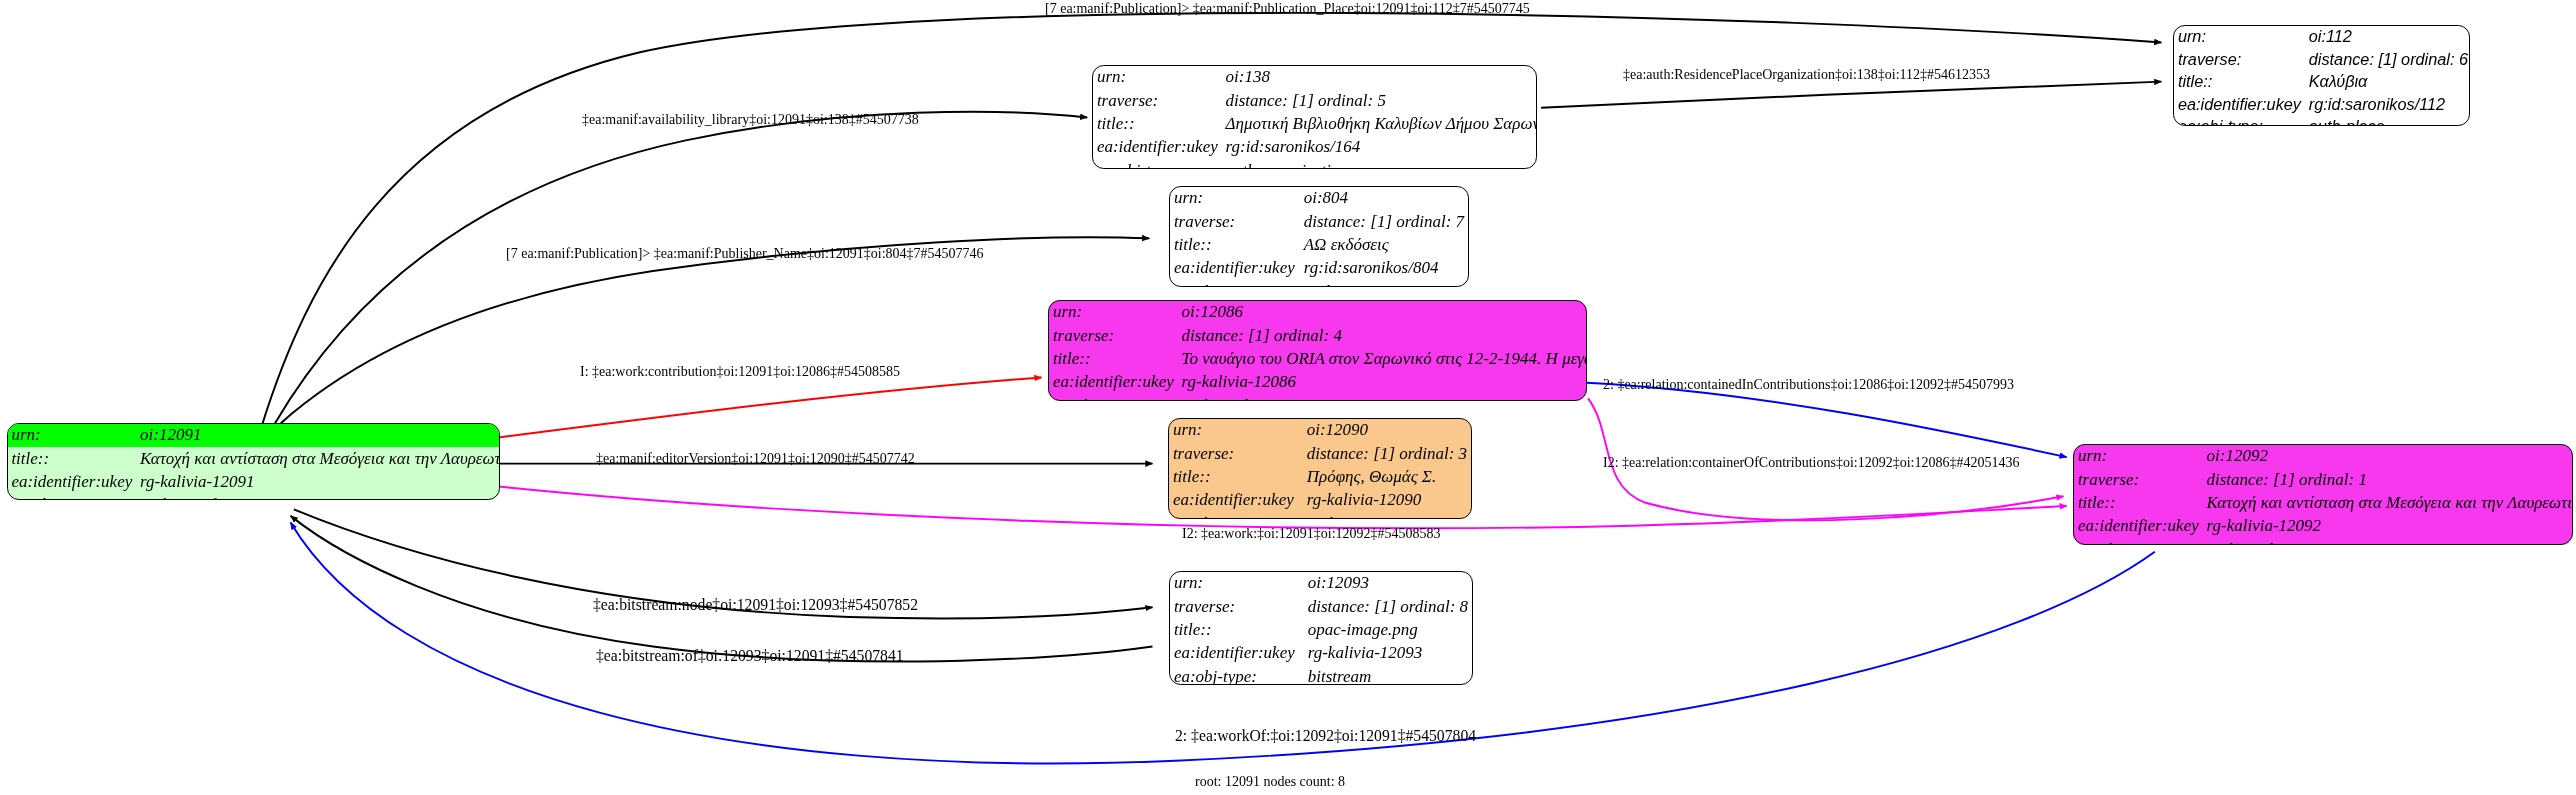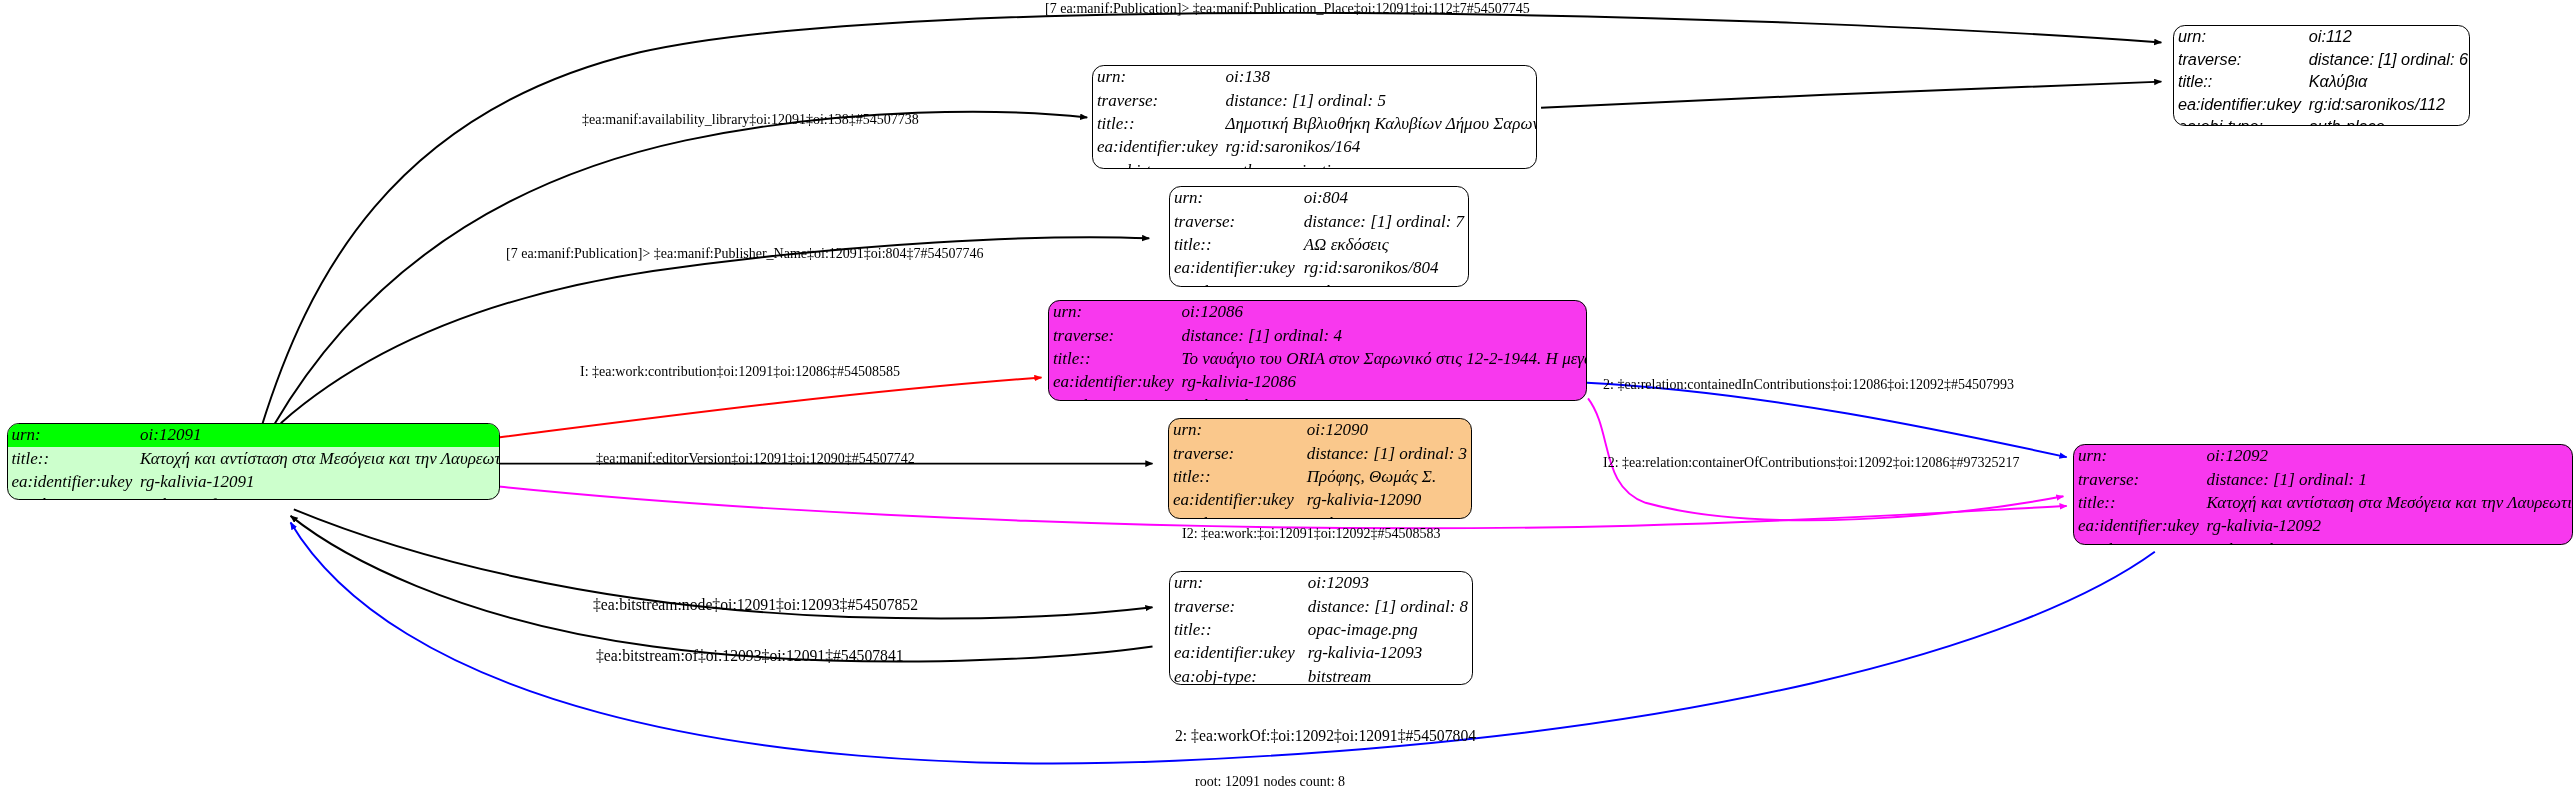--- a/index.html
+++ b/index.html
@@ -280,30 +280,31 @@
         <td class="v">bitstream</td>
       </tr>
     </tbody>
       </table>
   </div>
 
   <div class="edge-label" style="left:1045px;top:1.3px;">[7 ea:manif:Publication]&gt; ‡ea:manif:Publication_Place‡oi:12091‡oi:112‡7#54507745</div>
 
   <div class="edge-label" style="left:582px;top:112px;">‡ea:manif:availability_library‡oi:12091‡oi:138‡#54507738</div>
 
+  <div class="edge-label" style="left:1623px;top:67px;">‡ea:auth:ResidencePlaceOrganization‡oi:138‡oi:112‡#54612353</div>
 
   <div class="edge-label" style="left:506px;top:246px;">[7 ea:manif:Publication]&gt; ‡ea:manif:Publisher_Name‡oi:12091‡oi:804‡7#54507746</div>
 
   <div class="edge-label" style="left:580px;top:364px;">I: ‡ea:work:contribution‡oi:12091‡oi:12086‡#54508585</div>
 
   <div class="edge-label" style="left:596px;top:451px;">‡ea:manif:editorVersion‡oi:12091‡oi:12090‡#54507742</div>
 
   <div class="edge-label" style="left:1603px;top:377px;">2: ‡ea:relation:containedInContributions‡oi:12086‡oi:12092‡#54507993</div>
 
-  <div class="edge-label" style="left:1603px;top:455px;">I2: ‡ea:relation:containerOfContributions‡oi:12092‡oi:12086‡#97325217</div>
+  <div class="edge-label" style="left:1603px;top:455px;">I2: ‡ea:relation:containerOfContributions‡oi:12092‡oi:12086‡#42051436</div>
 
   <div class="edge-label" style="left:1182px;top:526px;">I2: ‡ea:work:‡oi:12091‡oi:12092‡#54508583</div>
 
   <div class="edge-label small" style="left:593px;top:556px;">‡ea:bitstream:node‡oi:12091‡oi:12093‡#54507852</div>
 
   <div class="edge-label small" style="left:596px;top:607px;">‡ea:bitstream:of‡oi:12093‡oi:12091‡#54507841</div>
 
   <div class="edge-label small" style="left:1175px;top:687px;">2: ‡ea:workOf:‡oi:12092‡oi:12091‡#54507804</div>
 
   <div class="edge-label" style="left:1195px;top:774px;">root: 12091 nodes count: 8</div>

